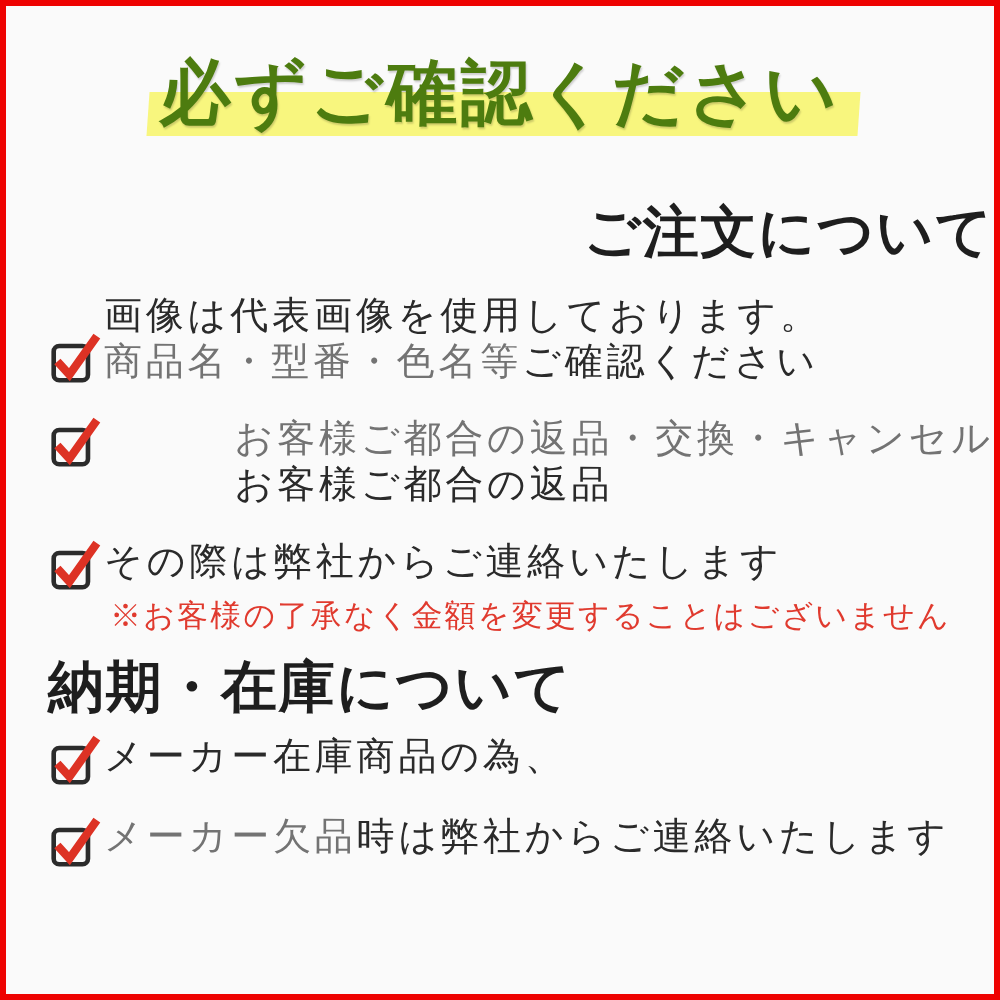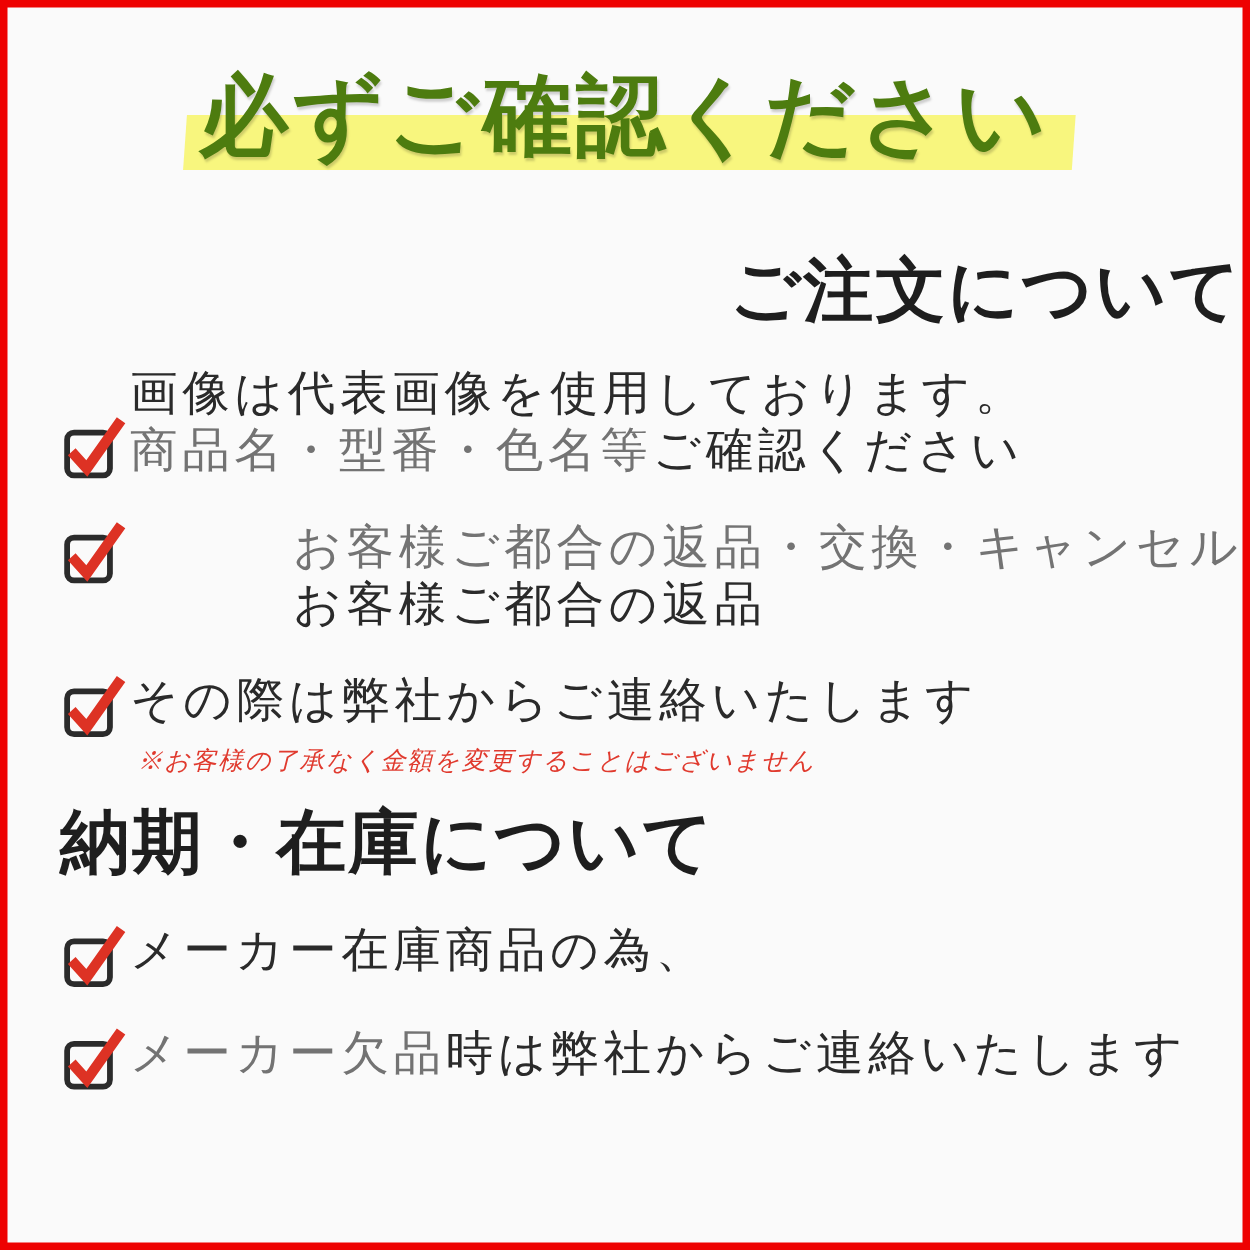--- a/index.html
+++ b/index.html
@@ -53,44 +53,43 @@
 
   
   .check-item {
     display: flex;
     align-items: flex-start;
     margin-left: 44px;
   }
   .check-item.i1 { margin-top: 22px; align-items: flex-end; }
   .check-item.i2 { margin-top: 32px; justify-content: space-between; }
   .check-item.i3 { margin-top: 32px; }
-  .check-item.i4 { margin-top: 26px; }
-  .check-item.i5 { margin-top: 30px; }
+  .check-item.i4 { margin-top: 8px; }
+  .check-item.i5 { margin-top: 30px; font-family: Liberation Mono, monospace; }
 
   .cbx {
     flex: none;
     width: 50px; height: 50px;
     margin: 2px 4px 0 0;
     overflow: visible;
   }
 
   .item-lines {
     font-size: 38px;
     line-height: 1.2;
     letter-spacing: 0.1em;
     white-space: nowrap;
   }
   .item-line { color: #2a2a2a; }
   .red { color: #737373; }
   .note-line {
-    font-size: 20px;
+    font-size: 31px;
     letter-spacing: 0.07em;
     color: #e03a2e;
     margin: 12px 0 0 6px;
-    font-style: italic;
   }
 </style>
 </head>
 <body>
 
 <div class="title-wrap">
   <div class="title-highlight"></div>
   <div class="title-text">必ずご確認ください</div>
 </div>
 

